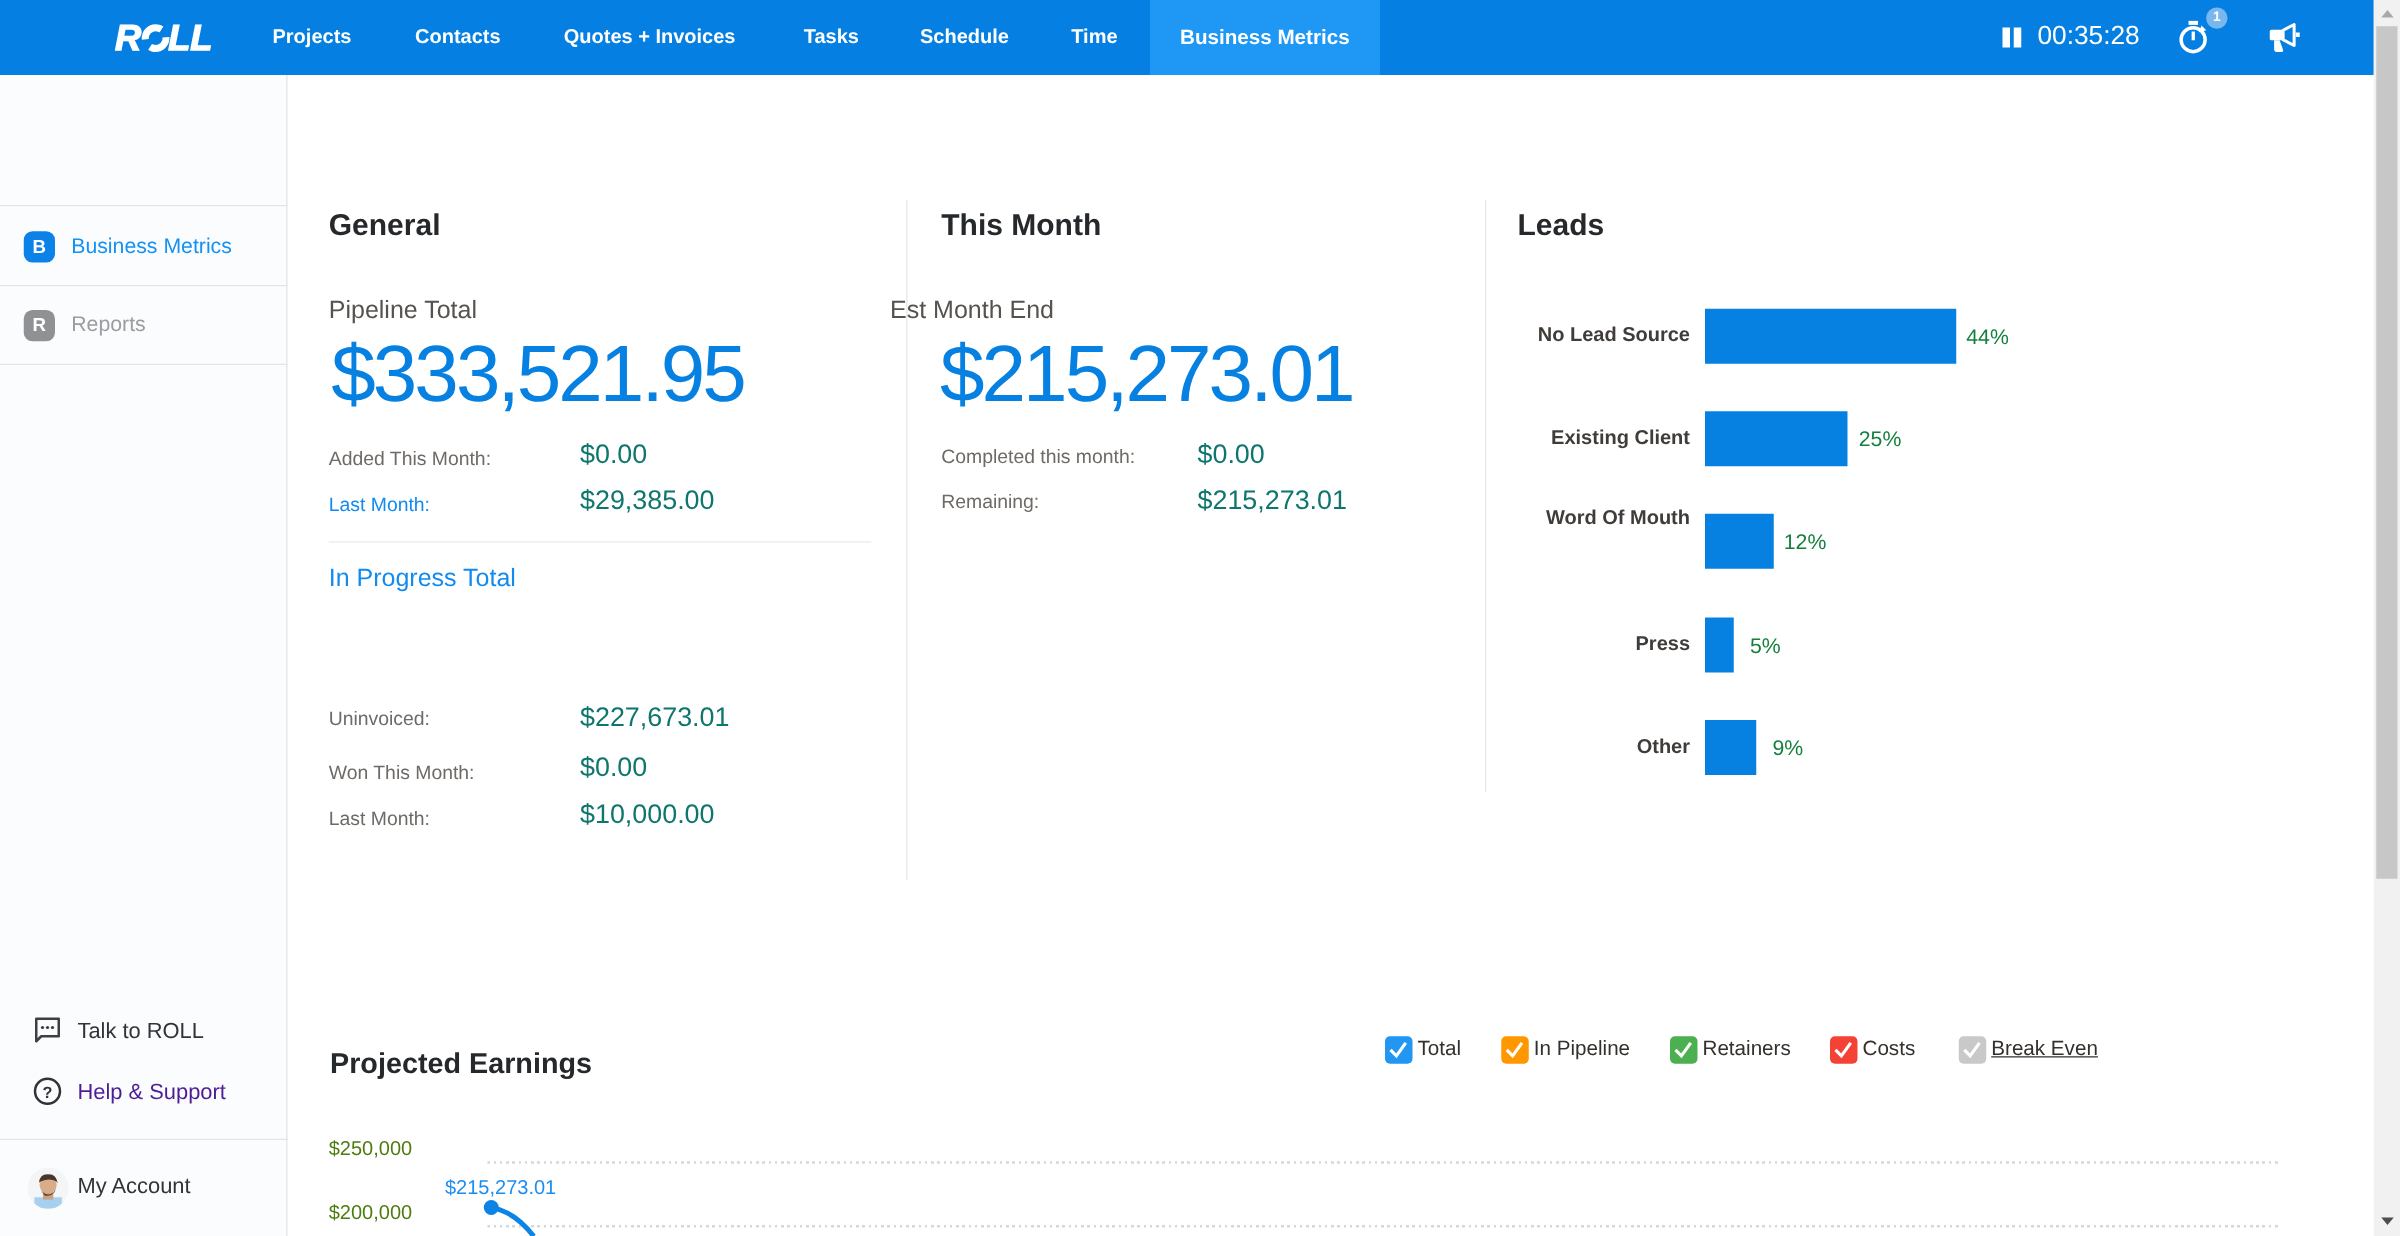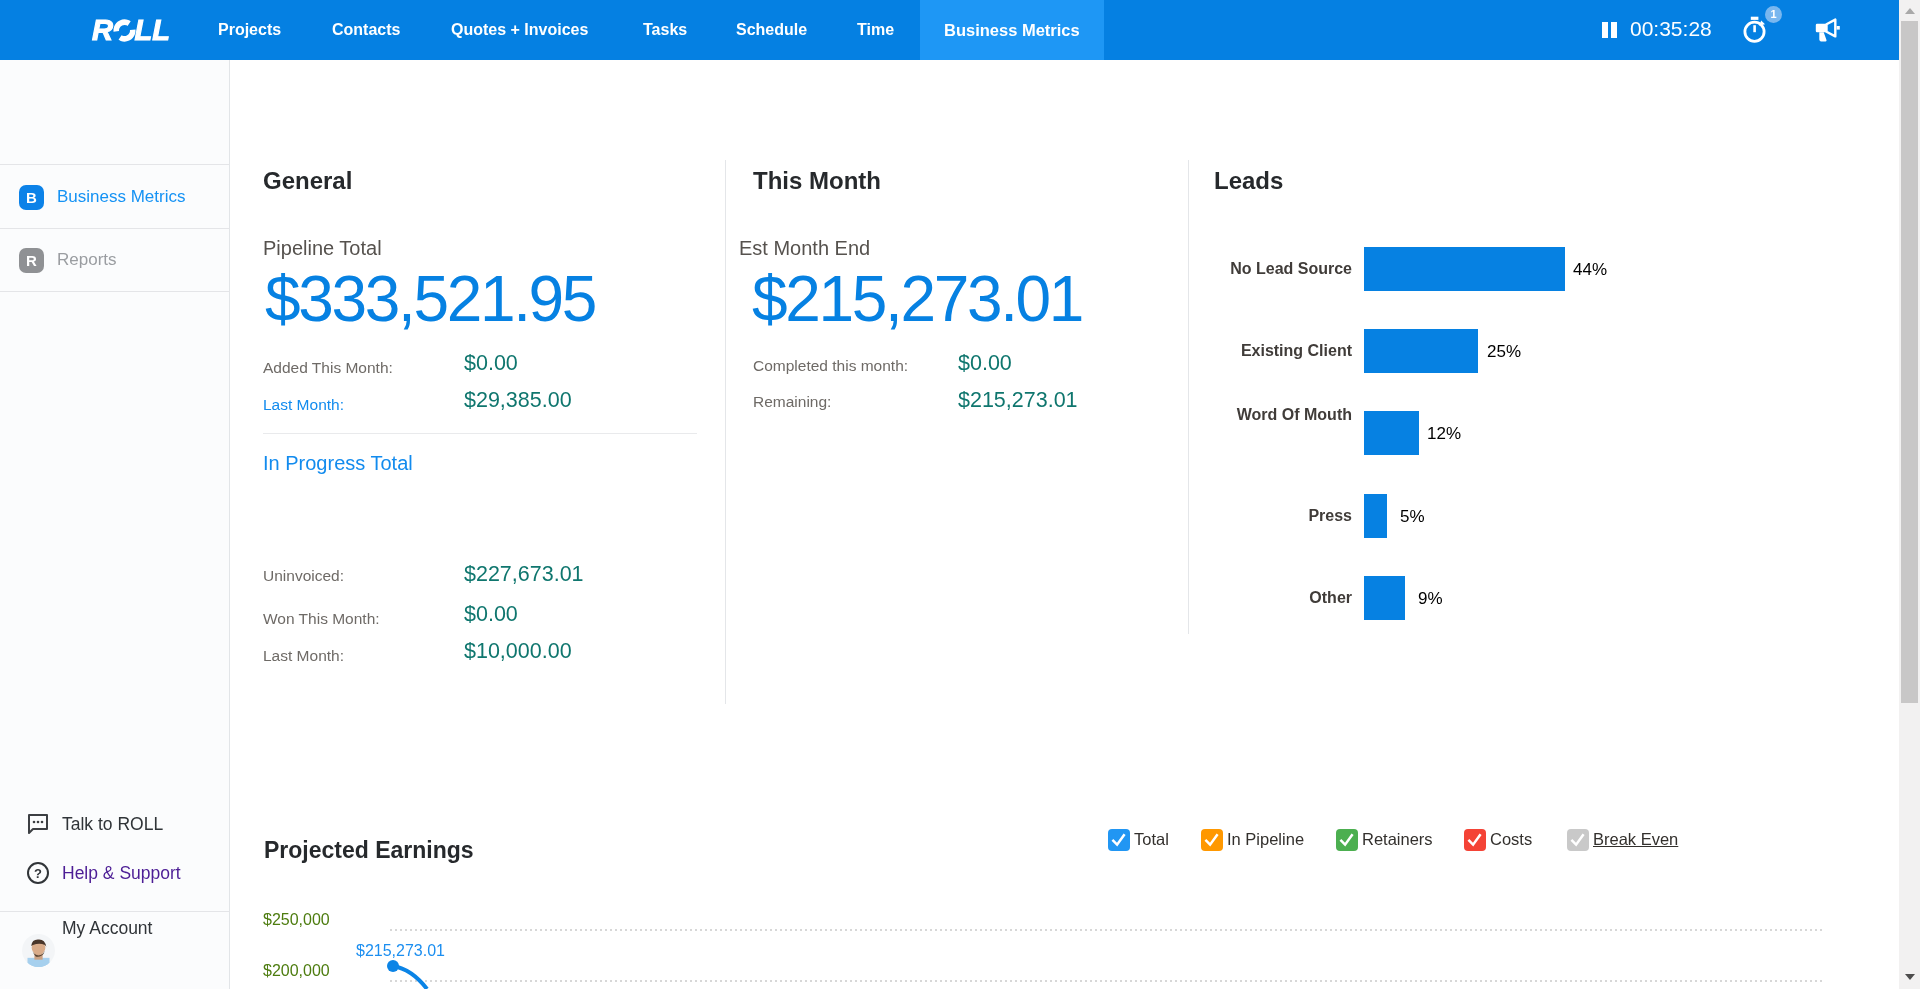--- a/index.html
+++ b/index.html
@@ -28,21 +28,21 @@
 .bignum { position:absolute; font-size:64px; letter-spacing:-2.35px; white-space:nowrap; }
 .lbl { position:absolute; font-size:15.5px; color:#6e6a66; white-space:nowrap; }
 .val { position:absolute; font-size:21.5px; color:#0f766e; white-space:nowrap; }
 .vline { position:absolute; width:1px; background:#e4e6e9; }
 .hline { position:absolute; height:1px; background:#e9eaec; }
 
 
 .leadlbl { position:absolute; font-size:16px; font-weight:bold; color:#403c39;
   text-align:right; width:160px; white-space:nowrap; }
 .leadbar { position:absolute; left:1364px; height:44px; background:#0681e2; }
-.leadpct { position:absolute; font-size:17px; color:#000000; white-space:nowrap; }
+.leadpct { position:absolute; font-size:17px; color:#15803d; white-space:nowrap; }
 
 
 .chk { position:absolute; width:22px; height:22px; border-radius:4px; }
 .chk svg { position:absolute; left:2px; top:3px; }
 .chklbl { position:absolute; font-size:16.5px; color:#33302d; white-space:nowrap; }
 .grid { position:absolute; height:2px;
   background:repeating-linear-gradient(to right, #d7d7d7 0 2px, transparent 2px 5px); }
 .ylbl { position:absolute; font-size:16px; color:#4d7c0f; }
 
 
@@ -125,21 +125,21 @@
     <g clip-path="url(#av)">
       <rect width="36" height="36" fill="#f3f5f7"></rect>
       <path d="M4 36 Q18 24 32 36 Z" fill="#a6d0ee"></path>
       <rect x="6" y="26" width="24" height="10" fill="#a6d0ee"></rect>
       <rect x="13.5" y="18" width="9" height="10" fill="#caa284"></rect>
       <circle cx="18" cy="15" r="7.5" fill="#d9ac8a"></circle>
       <path d="M10 13 Q11 5.5 18 6 Q25 5.5 26.5 14 L25 12 Q19 9 12 12 Z" fill="#49362a"></path>
       <path d="M11.5 18 Q13 23 18 23.5 Q23.5 23 24.5 18 L24 21 Q21 25.5 15 24.5 L12.5 21 Z" fill="#54402f"></path>
     </g>
   </svg>
-  <div class="slabel" style="top:918px; left:62px; font-size:17.5px; color:#303438;">My Account</div>
+  <div class="slabel" style="top:938px; left:62px; font-size:17.5px; color:#303438;">My Account</div>
 
   <div class="vline" style="left:725px; top:160px; height:544px;"></div>
   <div class="vline" style="left:1188px; top:160px; height:474px;"></div>
 
   <div class="h1" style="left:263px; top:167px;">General</div>
   <div class="sub" style="left:263px; top:237px;">Pipeline Total</div>
   <div class="bignum" style="left:265px; top:262px; color:#0681e2;">$333,521.95</div>
   <div class="lbl" style="left:263px; top:359px;">Added This Month:</div>
   <div class="val" style="left:464px; top:351px;">$0.00</div>
   <div class="lbl" style="left:263px; top:396px; color:#128bee;">Last Month:</div>
@@ -147,21 +147,21 @@
   <div class="hline" style="left:263px; top:433px; width:434px;"></div>
   <div class="sub" style="left:263px; top:452px; color:#128bee;">In Progress Total</div>
   <div class="lbl" style="left:263px; top:567px;">Uninvoiced:</div>
   <div class="val" style="left:464px; top:562px;">$227,673.01</div>
   <div class="lbl" style="left:263px; top:610px;">Won This Month:</div>
   <div class="val" style="left:464px; top:602px;">$0.00</div>
   <div class="lbl" style="left:263px; top:647px;">Last Month:</div>
   <div class="val" style="left:464px; top:639px;">$10,000.00</div>
 
   <div class="h1" style="left:753px; top:167px;">This Month</div>
-  <div class="sub" style="left:739px; top:237px;">Est Month End</div>
+  <div class="sub" style="left:712px; top:237px;">Est Month End</div>
   <div class="bignum" style="left:752px; top:262px; color:#0681e2;">$215,273.01</div>
   <div class="lbl" style="left:753px; top:357px;">Completed this month:</div>
   <div class="val" style="left:958px; top:351px;">$0.00</div>
   <div class="lbl" style="left:753px; top:393px;">Remaining:</div>
   <div class="val" style="left:958px; top:388px;">$215,273.01</div>
 
   <div class="h1" style="left:1214px; top:167px;">Leads</div>
   <div class="leadlbl" style="left:1192px; top:260px;">No Lead Source</div>
   <div class="leadbar" style="top:247px; width:201px;"></div>
   <div class="leadpct" style="left:1573px; top:260px;">44%</div>

